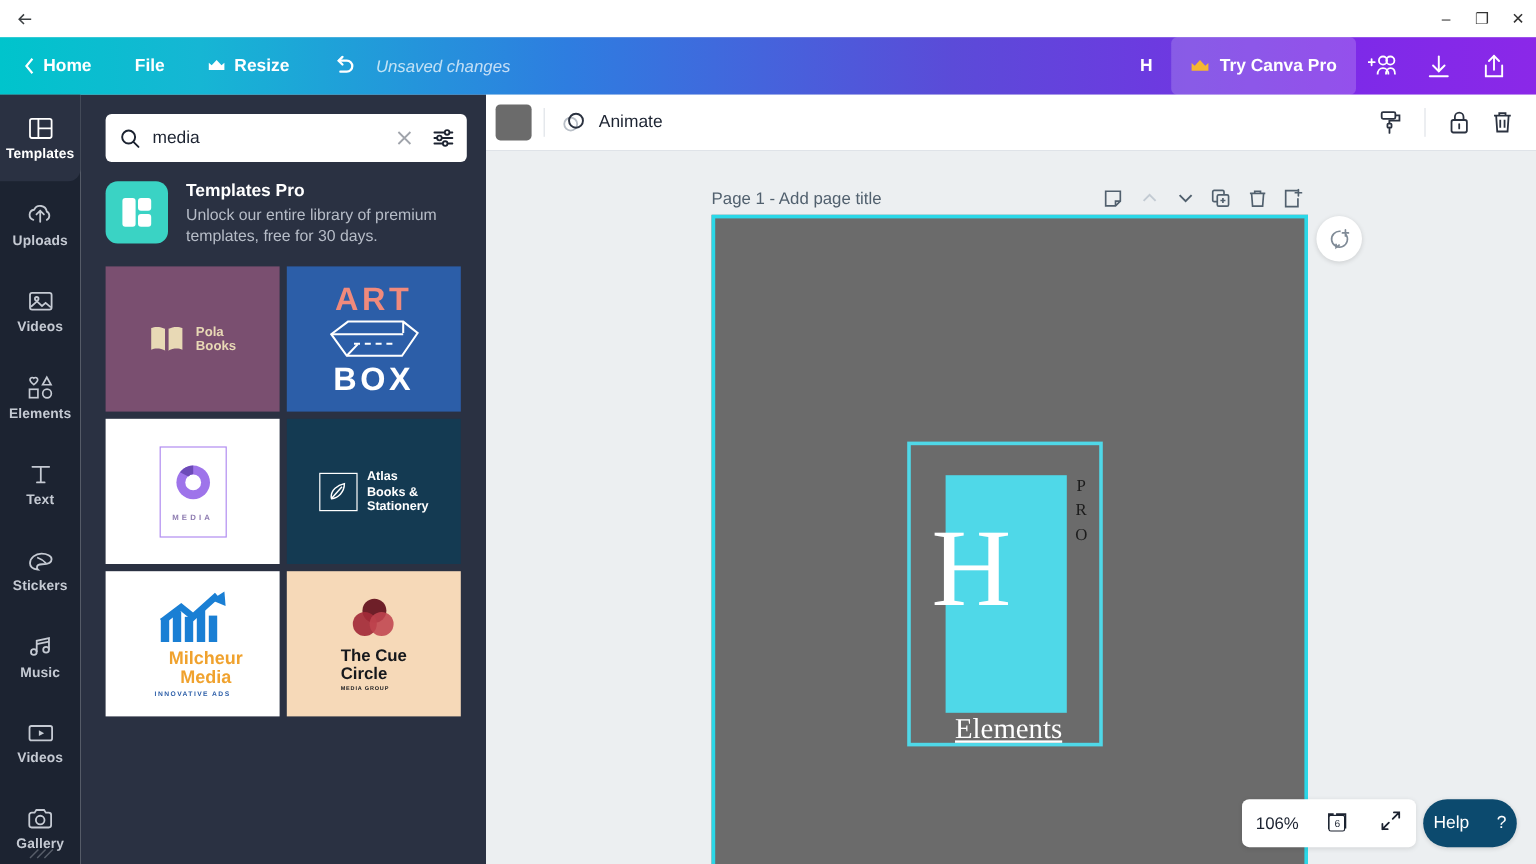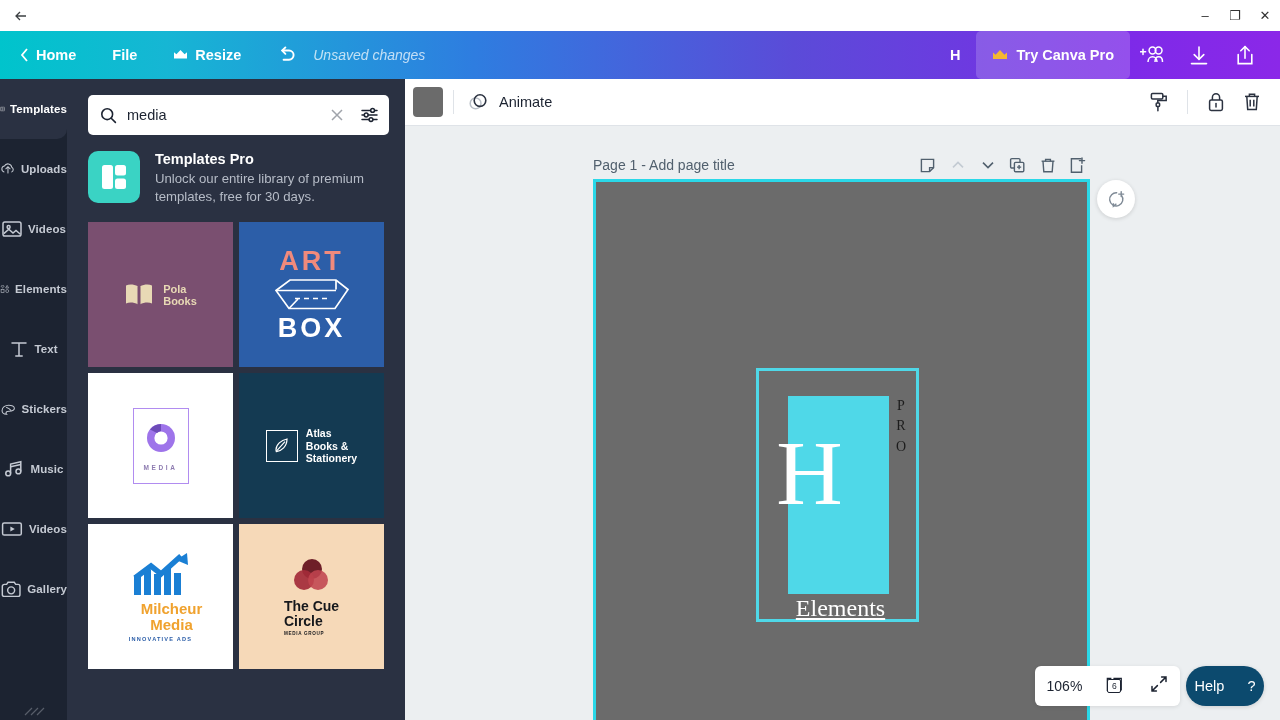--- a/index.html
+++ b/index.html
@@ -57,22 +57,22 @@
   .hdr-icon-btn {
     width: 46px; height: 40px; display: flex; align-items: center; justify-content: center; color: #fff;
   }
 
   
   #left-rail {
     position: absolute; left: 0; top: 79px; width: 67px; height: 641px;
     background: #1c2331;
   }
   .rail-item {
-    width: 67px; height: 60px;
-    display: flex; flex-direction: row; align-items: center; justify-content: center;
+    width: 67px; height: 72px;
+    display: flex; flex-direction: column; align-items: center; justify-content: center;
     gap: 5px; color: #c5cad3;
   }
   .rail-item.active { background: #2a3142; color: #ffffff; border-radius: 0 0 10px 0; }
   .rail-label { font-size: 11.5px; font-weight: bold; letter-spacing: 0.1px; }
   #rail-handle {
     position: absolute; left: 24px; bottom: 4px; width: 22px; height: 9px;
     opacity: 0.35;
   }
 
   
@@ -99,21 +99,21 @@
     width: 52px; height: 52px; border-radius: 10px; background: #3ad3c4;
     display: flex; align-items: center; justify-content: center; flex: none;
   }
   #promo-title { font-size: 14.5px; font-weight: bold; color: #fff; margin-bottom: 3px; }
   #promo-sub { font-size: 13.2px; color: #b6bcc7; line-height: 1.38; }
 
   #template-grid {
     display: grid; grid-template-columns: 145px 145px; gap: 6px;
     padding: 16px 0 0 88px; margin-left: -67px;
   }
-  .tpl { width: 145px; height: 145px; position: relative; overflow: hidden;
+  .tpl { width: 145px; height: 121px; position: relative; overflow: hidden;
          display: flex; align-items: center; justify-content: center; }
 
   
   .tpl-pola { background: #7a4f70; }
   .pola-inner { display: flex; align-items: center; gap: 9px; }
   .pola-txt { font-size: 11px; font-weight: bold; color: #e8d9b5; line-height: 1.12; }
 
   .tpl-artbox { background: #2c5ea8; display: flex; flex-direction: column; gap: 2px; }
   .art-top { font-size: 27px; font-weight: bold; color: #f08a7c; letter-spacing: 3px; line-height: 1; }
   .art-bot { font-size: 27px; font-weight: bold; color: #ffffff; letter-spacing: 3px; line-height: 1; }

